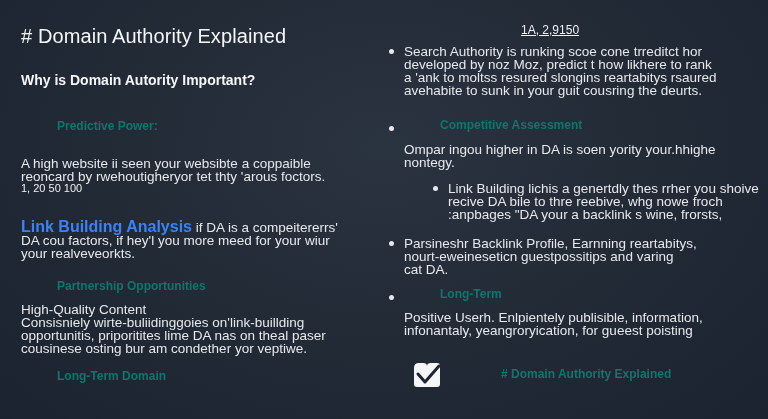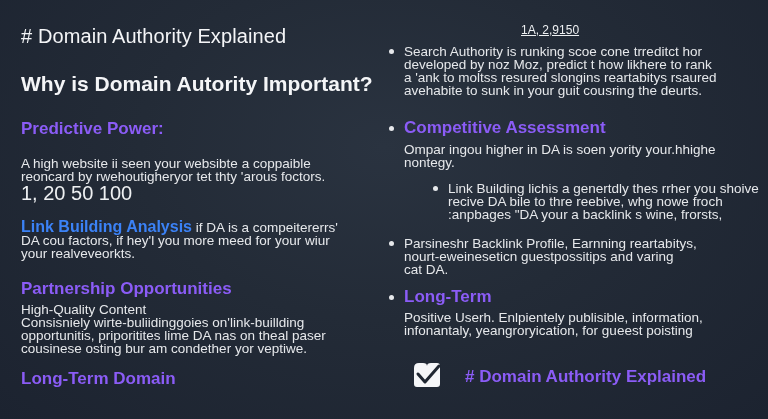--- a/index.html
+++ b/index.html
@@ -17,30 +17,31 @@
     }
     .abs { position: absolute; }
     .h1 {
       font-size: 20px;
       font-weight: normal;
       color: #f4f5f7;
       white-space: nowrap;
       letter-spacing: 0.1px;
     }
     .h2 {
-      font-size: 21px;
+      font-size: 14px;
       font-weight: bold;
       color: #f4f5f7;
       white-space: nowrap;
     }
     .h3 {
-      font-size: 17px;
+      font-size: 12px;
       font-weight: bold;
-      color: #8b5cf6;
+      color: #0f766e;
       white-space: nowrap;
+      margin-left: 36px;
     }
     .body-text {
       font-size: 13.5px;
       line-height: 13px;
       color: #e6e8eb;
     }
     .body-text .line { display: block; white-space: nowrap; }
     .inline-bold {
       font-weight: bold;
       font-size: 16px;
@@ -50,21 +51,21 @@
       position: absolute;
       left: -15px;
       top: 4px;
       width: 5px;
       height: 5px;
       border-radius: 50%;
       background: #e6e8eb;
     }
     .bullet.big { top: 8px; }
     .num-text {
-      font-size: 20px;
+      font-size: 11px;
       color: #eef0f2;
       white-space: nowrap;
     }
     .check-box {
       width: 30px;
       height: 28px;
     }
   </style>
 </head>
 <body>

